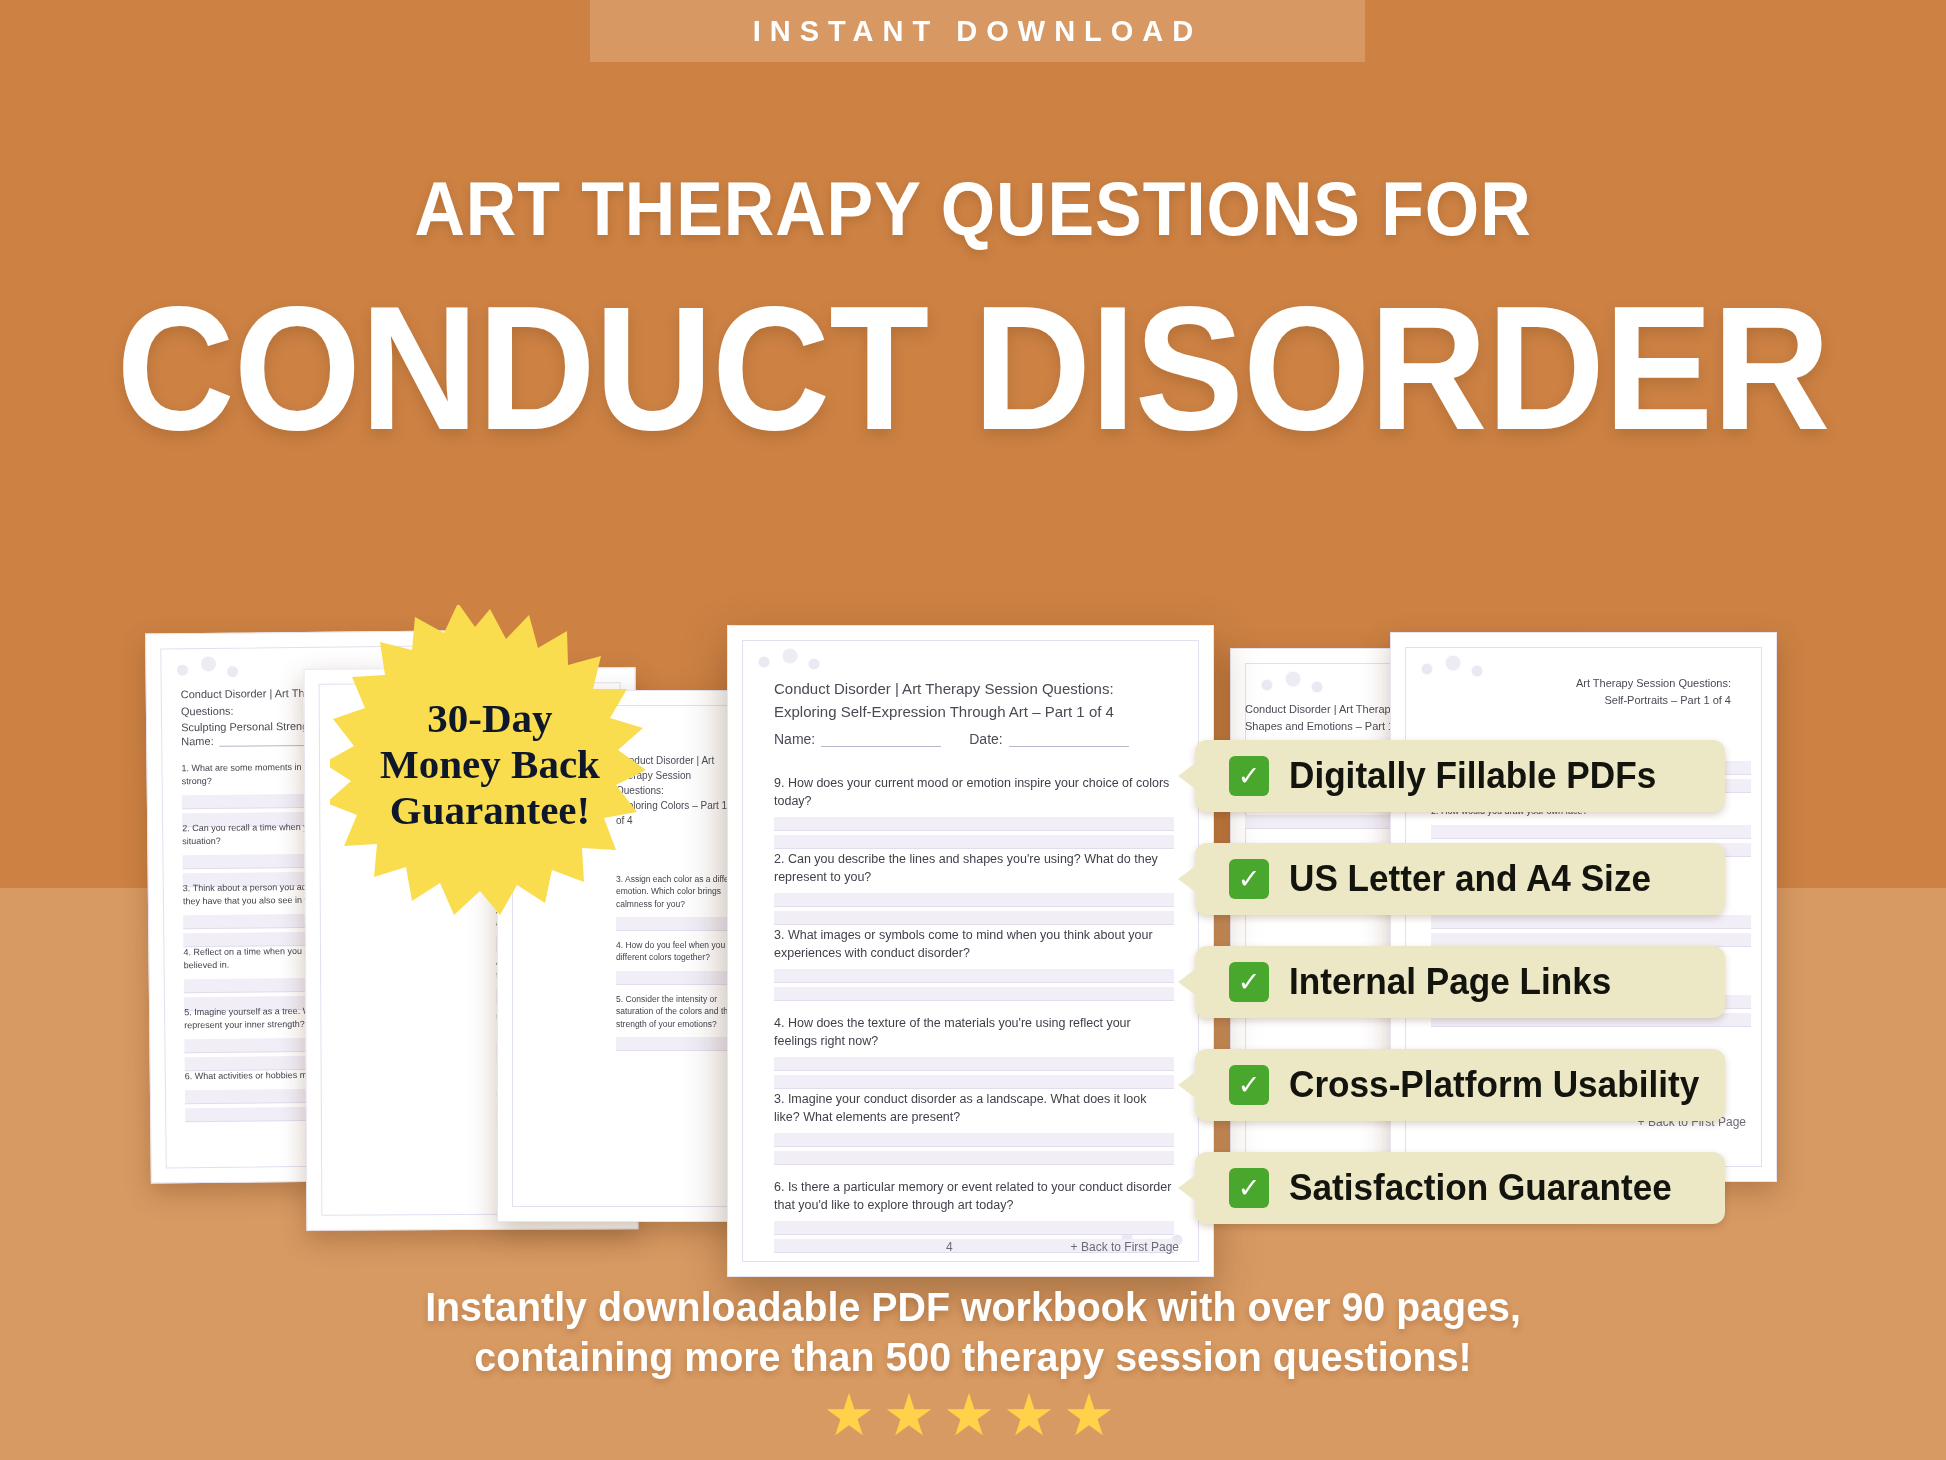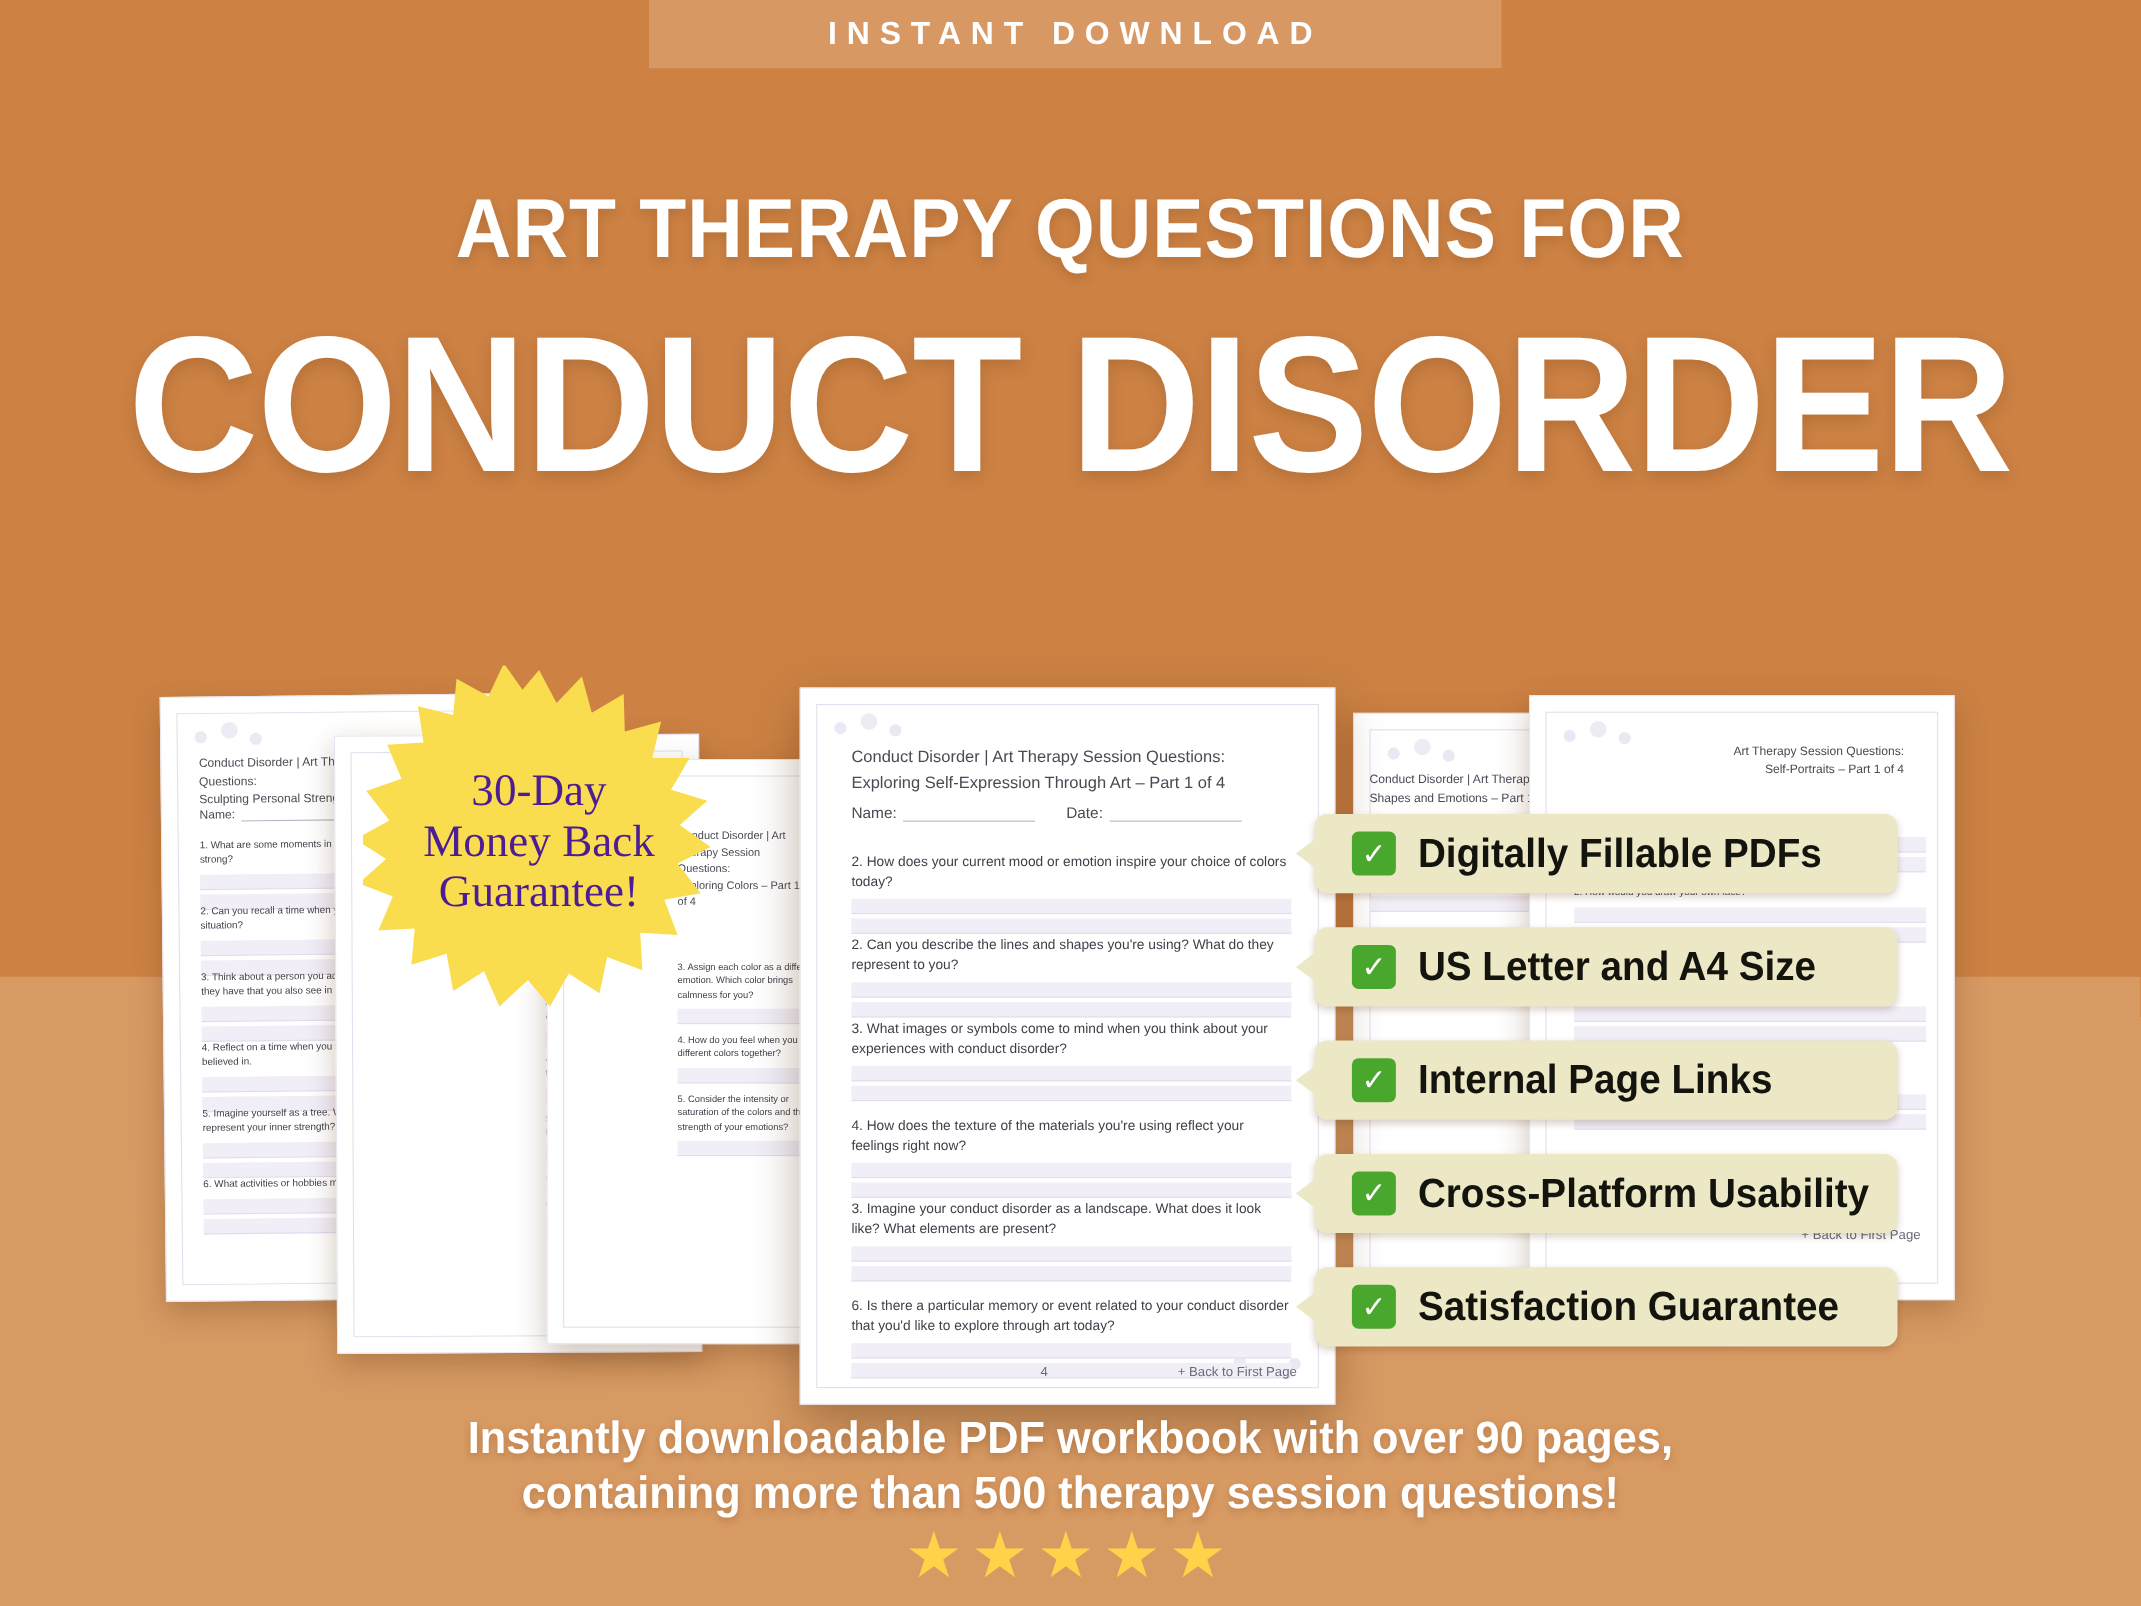--- a/index.html
+++ b/index.html
@@ -187,23 +187,23 @@
   .burst svg { display: block; }
   .burst .burst-text {
     position: absolute;
     left: 0; top: 0;
     width: 320px;
     height: 320px;
     display: flex;
     flex-direction: column;
     align-items: center;
     justify-content: center;
-    color: #4c1d95;
+    color: #0f172a;
     font-size: 41px;
-    font-weight: normal;
+    font-weight: bold;
     line-height: 1.12;
     text-align: center;
     font-family: "Liberation Serif", serif;
   }
 
   
   .features {
     position: absolute;
     left: 1195px;
     top: 740px;
@@ -514,21 +514,21 @@
         <span>Name:</span>
         <span class="rule"></span>
       </div>
       <div class="field">
         <span>Date:</span>
         <span class="rule"></span>
       </div>
     </div>
 
     <div class="q" style="left:46px; top:148px; width:400px;">
-      <div>2. How does your current mood or emotion inspire your choice of colors today?</div>
+      <div>9. How does your current mood or emotion inspire your choice of colors today?</div>
       <div class="ans">
           <i></i>
           <i></i>
         </div>
     </div>
     <div class="q" style="left:46px; top:224px; width:400px;">
       <div>2. Can you describe the lines and shapes you're using? What do they represent to you?</div>
       <div class="ans">
           <i></i>
           <i></i>

